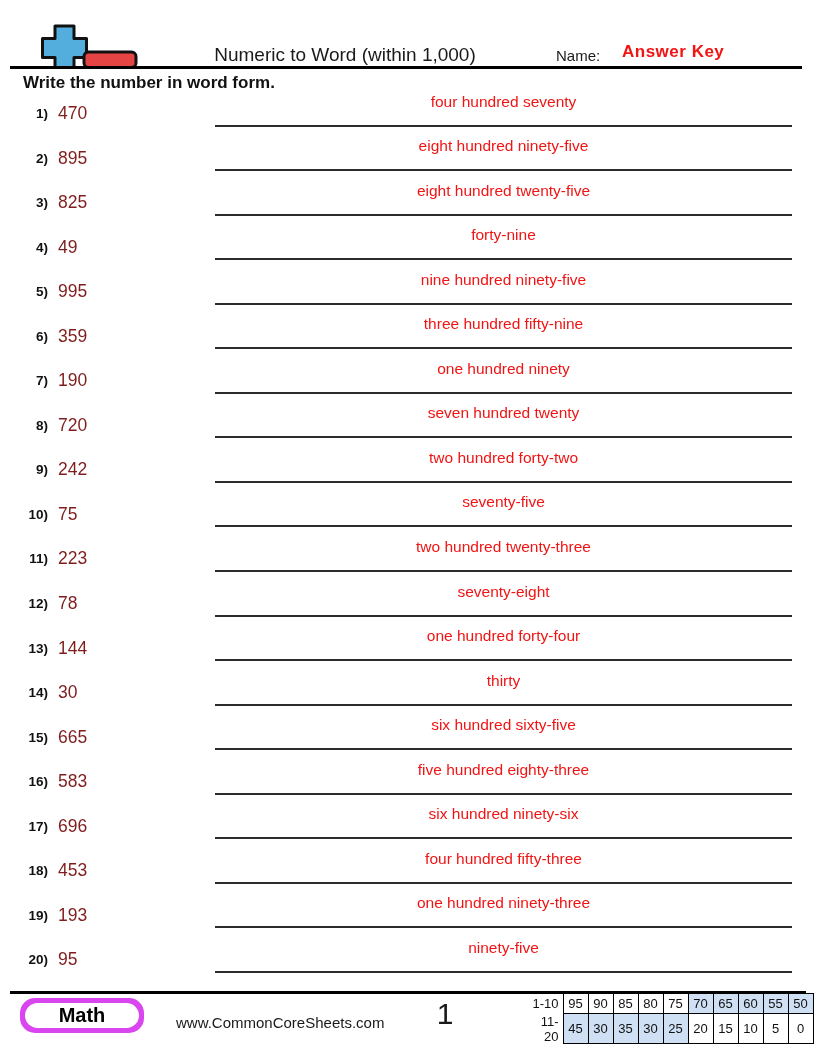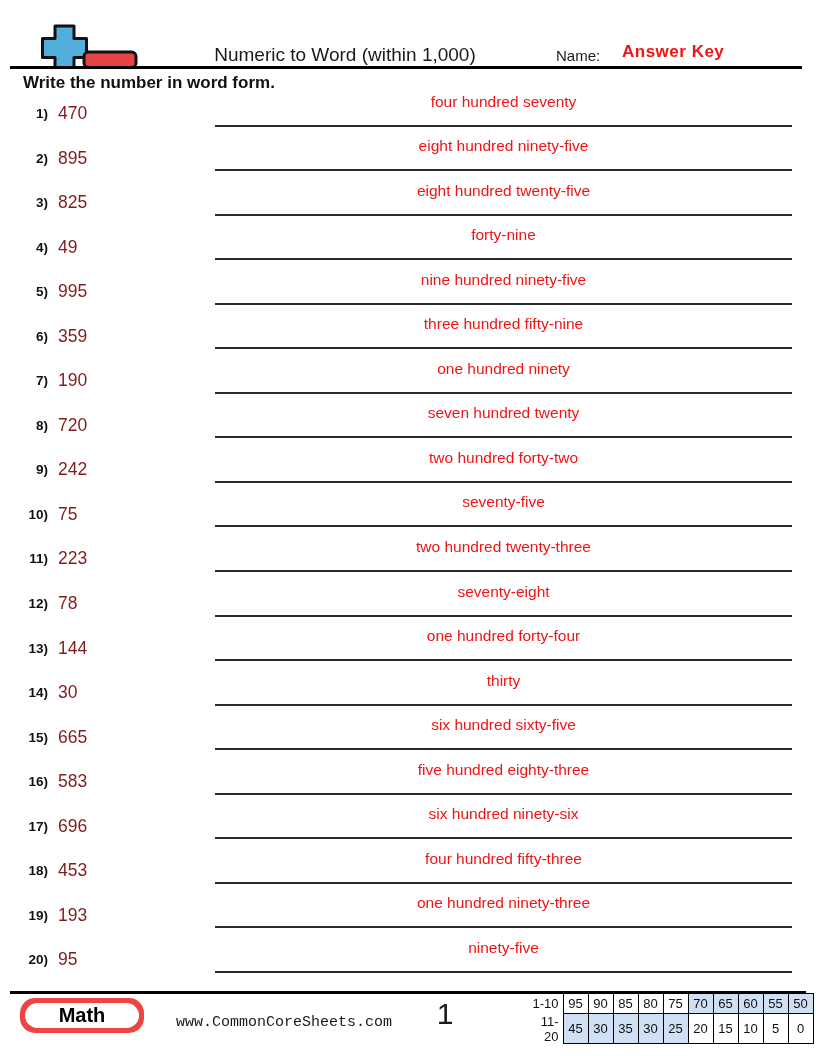--- a/index.html
+++ b/index.html
@@ -42,28 +42,28 @@
   .answer-line {
     position: absolute; left: 215px; width: 577px; bottom: 14px;
     border-bottom: 2px solid #2b2b2b; text-align: center;
   }
   .problem-answer {
     display: inline-block; font-size: 15.5px; color: #f11414; padding-bottom: 14px;
   }
 
   
   .footer-rule { position: absolute; left: 10px; top: 991px; width: 796px; height: 3px; background: #000; }
-  .math-badge { position: absolute; left: 20px; top: 998px; width: 124px; height: 35px; background: #ef4444; border-radius: 15px; }
+  .math-badge { position: absolute; left: 20px; top: 998px; width: 124px; height: 35px; background: #d946ef; border-radius: 15px; }
   .math-badge-inner {
     position: absolute; left: 5px; top: 5px; right: 5px; bottom: 5px;
     background: #fff; border-radius: 13px;
     display: flex; align-items: center; justify-content: center;
     font-size: 20px; font-weight: bold; color: #000;
   }
-  .website { position: absolute; left: 176px; top: 1014px; font-size: 15px; color: #1a1a1a; font-family: Liberation Mono, monospace; }
+  .website { position: absolute; left: 176px; top: 1014px; font-size: 15px; color: #1a1a1a; }
   .page-number {
     position: absolute; left: 410px; top: 997px; width: 70px;
     text-align: center; font-size: 30px; color: #1a1a1a;
   }
   .score-table {
     position: absolute; left: 527px; top: 993px;
     border-collapse: collapse; table-layout: fixed;
   }
   .score-label {
     width: 36px; padding-right: 4px; text-align: right;

